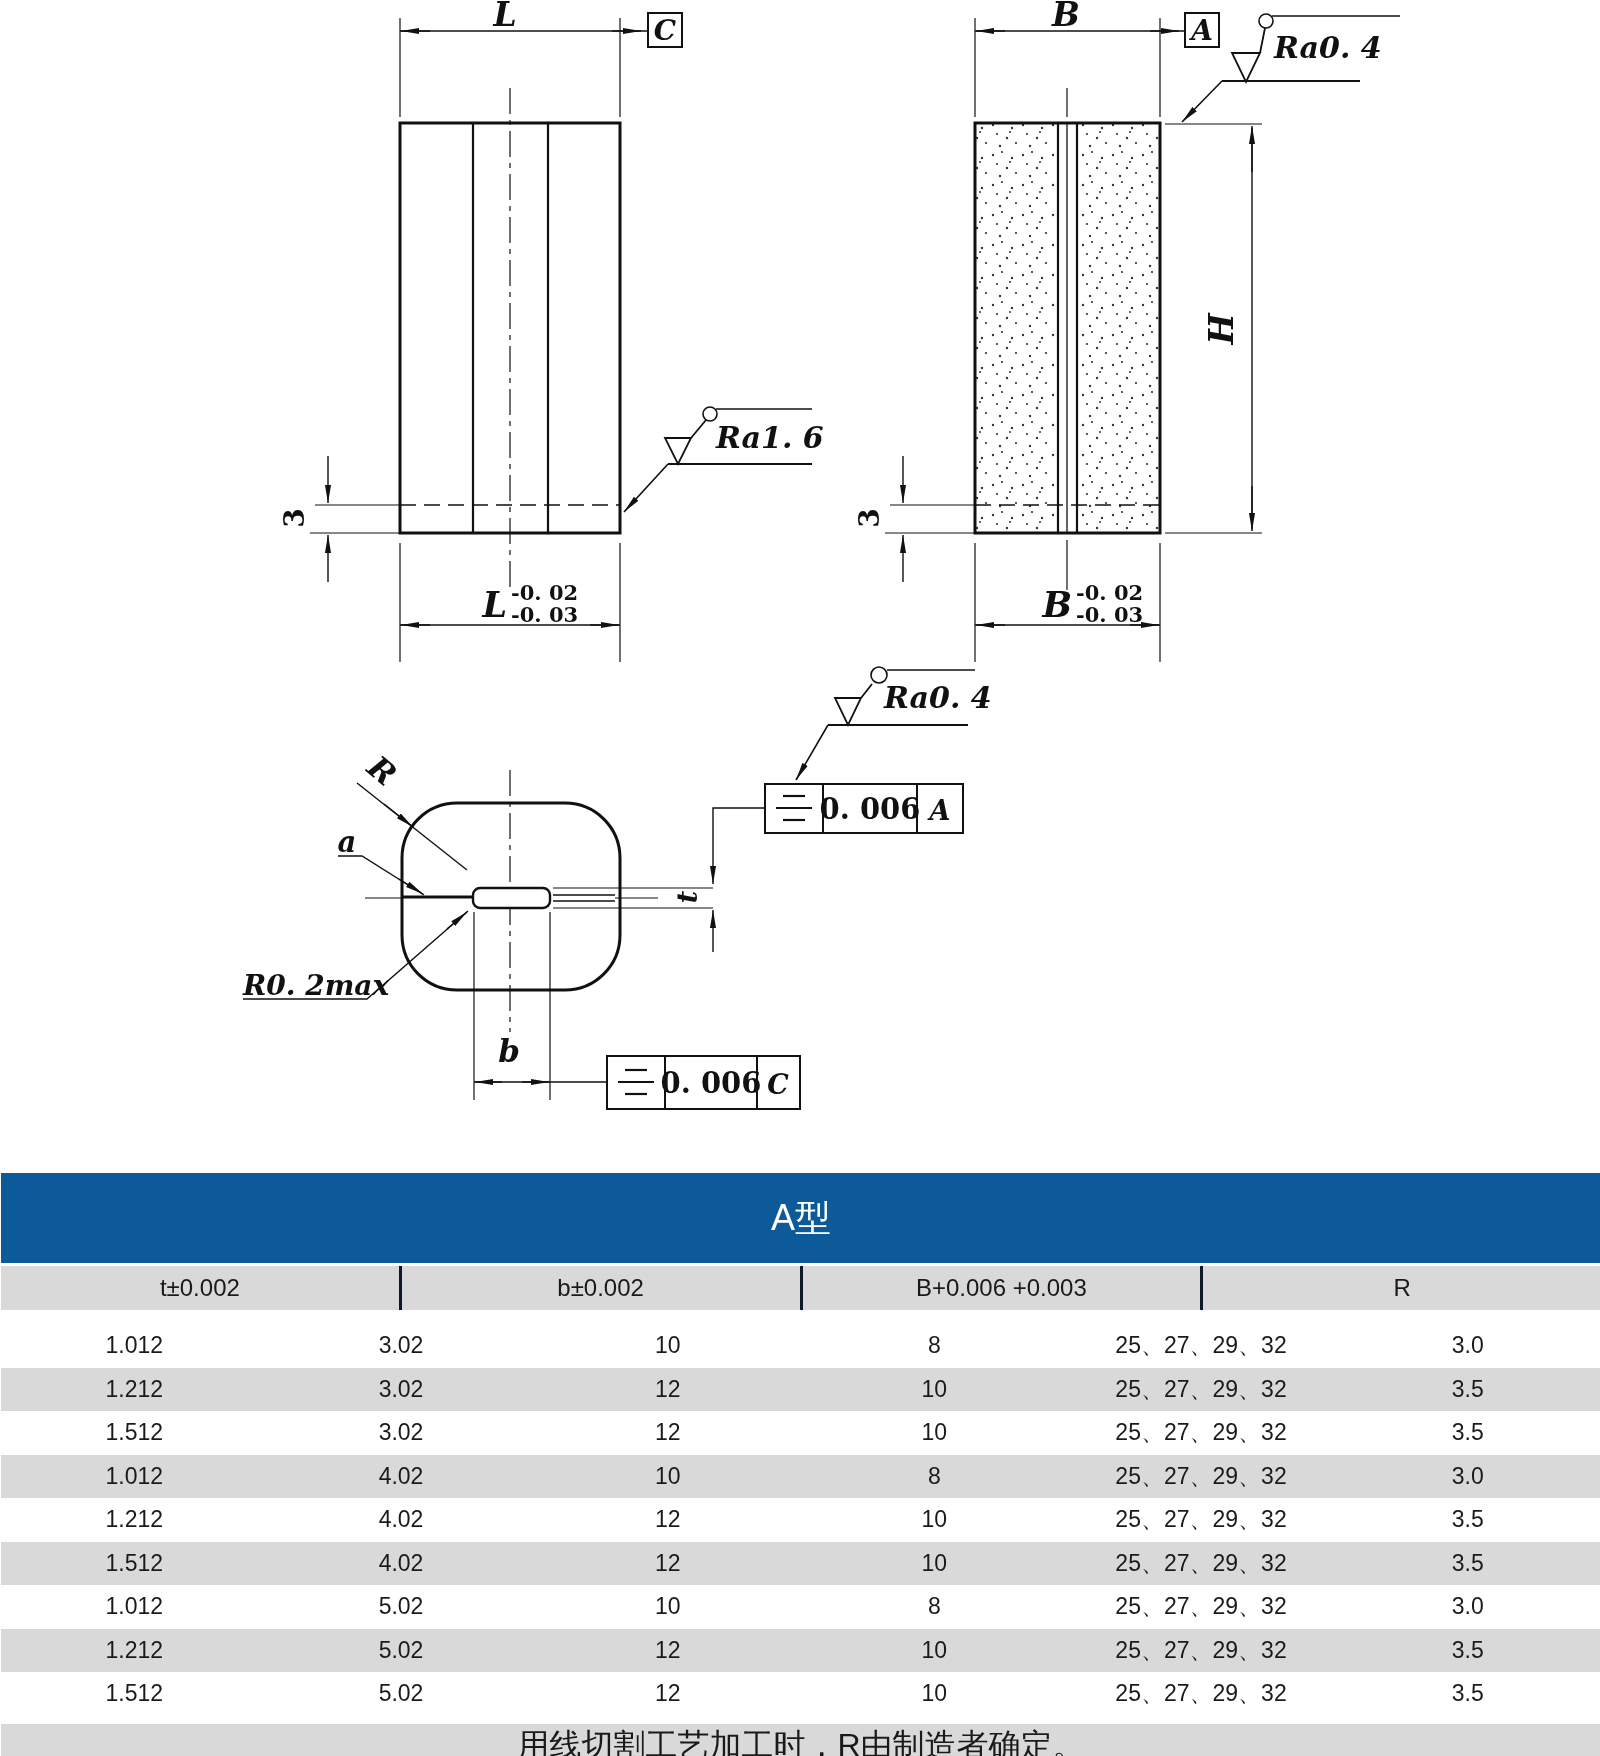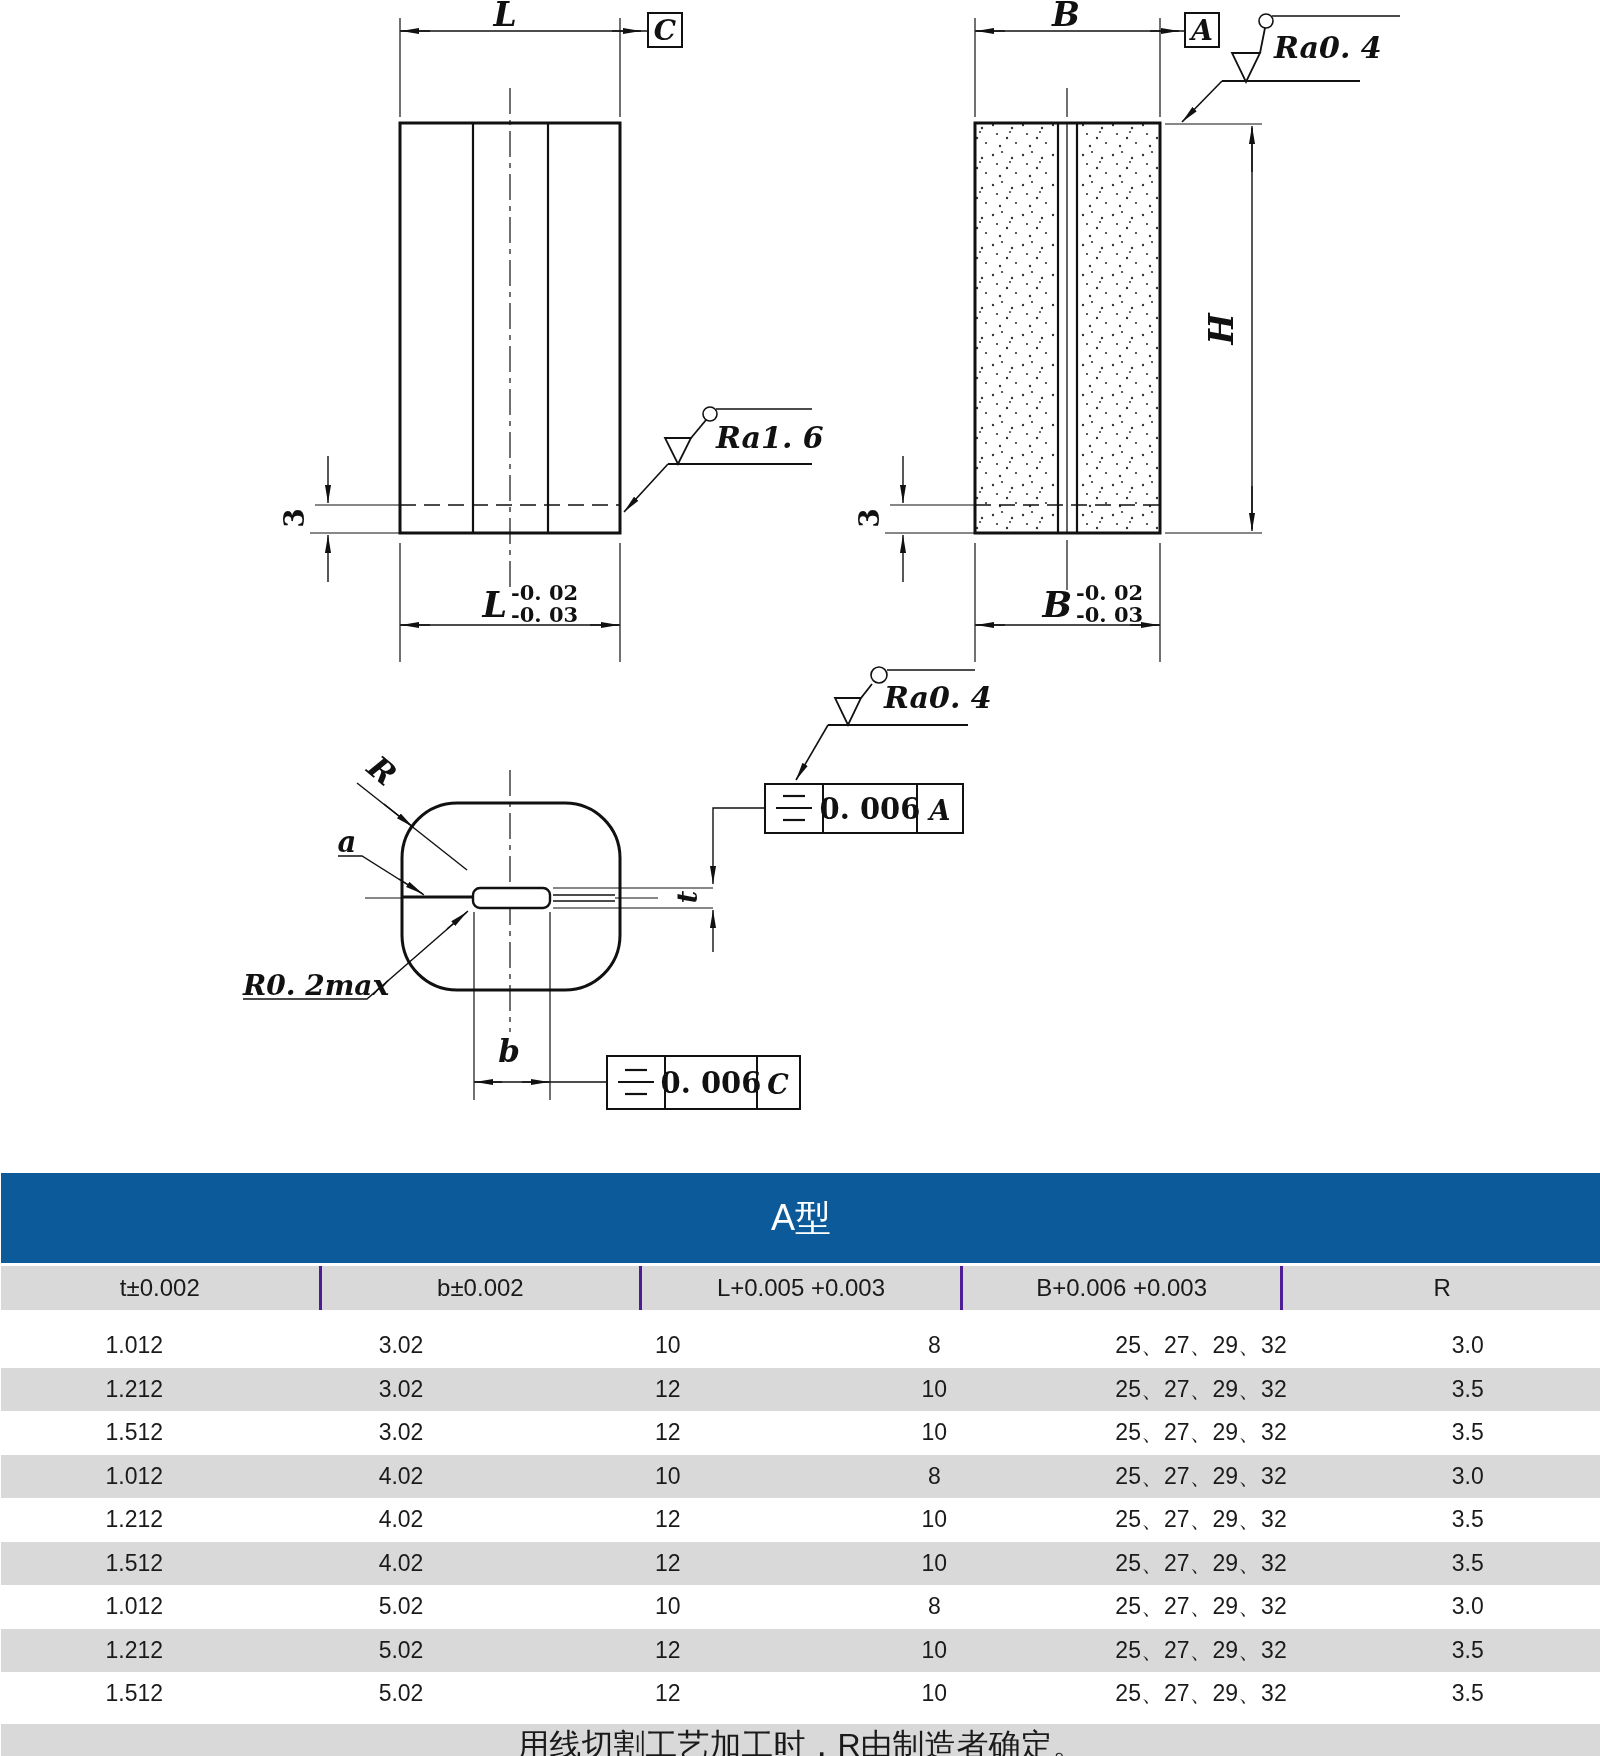--- a/index.html
+++ b/index.html
@@ -10,21 +10,21 @@
   .dimletter{font-family:"DejaVu Serif",serif;font-style:italic;font-weight:bold;}
   .cadnum{font-family:"DejaVu Serif",serif;font-weight:bold;}
   .ra{font-family:"DejaVu Serif",serif;font-style:italic;font-weight:bold;}
 
   .table-wrap{position:absolute;top:1173px;left:1px;width:1600px;}
   .tbl-title{height:90px;display:flex;align-items:center;justify-content:center;
              color:#fff;font-size:36px;margin-bottom:3px;}
   .tbl-head{display:flex;height:44px;margin-bottom:14px;}
   .tbl-head .hcell{flex:1;display:flex;align-items:center;justify-content:center;
                    background:#d9d9d9;font-size:24px;}
-  .tbl-head .hcell + .hcell{border-left:3px solid #4c1d95;}
+  .tbl-head .hcell + .hcell{border-left:3px solid #0f172a;}
   .tbl-row{display:flex;height:43.5px;}
   .tbl-row .cell{flex:1;display:flex;align-items:center;justify-content:center;font-size:23px;}
   .tbl-row.alt{background:#d9d9d9;}
   .tbl-foot{height:45px;margin-top:8px;background:#d9d9d9;display:flex;
             align-items:center;justify-content:center;font-size:32px;}
 </style>
 </head>
 <body>
 
 <div class="page">
@@ -217,21 +217,20 @@
     <text class="dimletter" x="940" y="820" font-size="27" text-anchor="middle">A</text>
     <text class="cadnum" x="711" y="1093" font-size="29" text-anchor="middle">0. 006</text>
     <text class="dimletter" x="778" y="1094" font-size="27" text-anchor="middle">C</text>
   </svg>
 
   <div class="table-wrap">
     <div class="tbl-title" style="background:#0d5a9a;">A型</div>
     <div class="tbl-head">
       <div class="hcell">t±0.002</div>
       <div class="hcell">b±0.002</div>
-      <div class="hcell">L+0.005 +0.003</div>
       <div class="hcell">B+0.006 +0.003</div>
       <div class="hcell">R</div>
     </div>
     <div id="tbl-body">
         <div class="tbl-row">
           <div class="cell">1.012</div>
           <div class="cell">3.02</div>
           <div class="cell">10</div>
           <div class="cell">8</div>
           <div class="cell">25、27、29、32</div>

